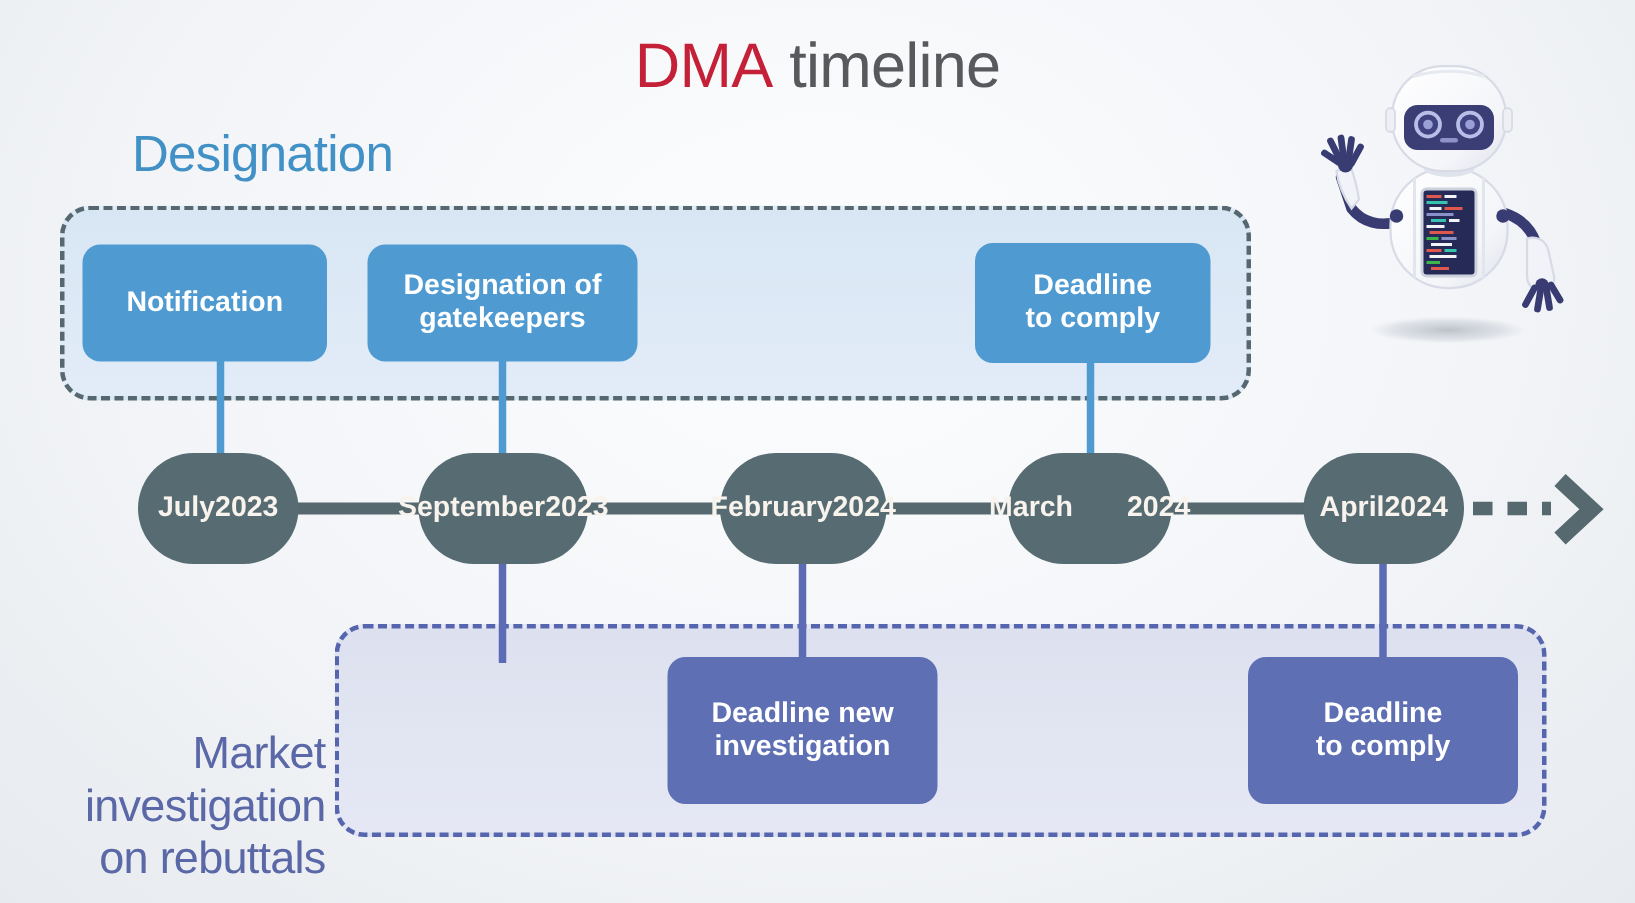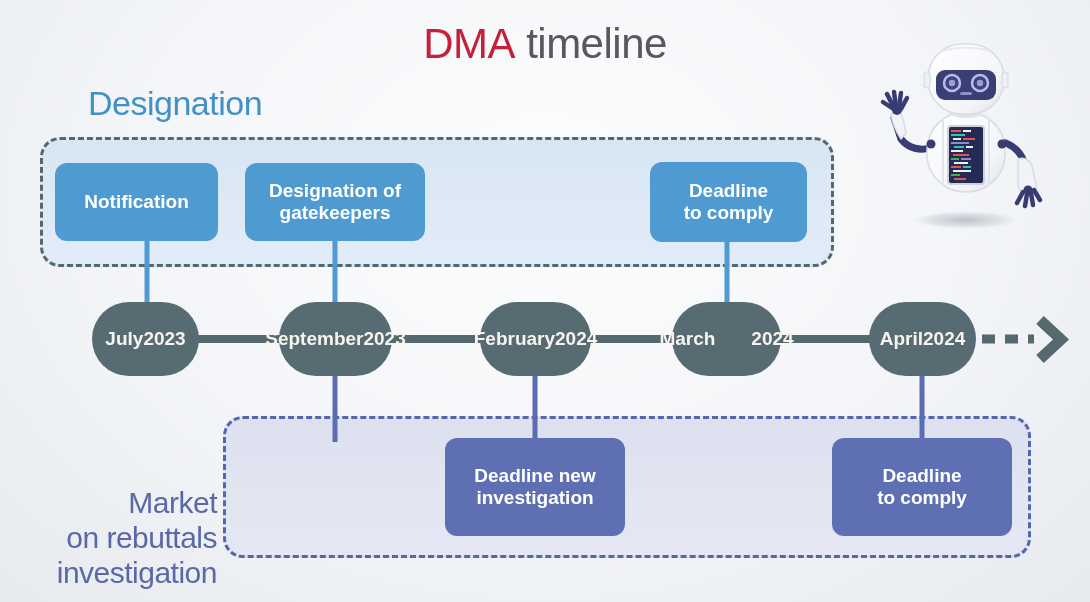--- a/index.html
+++ b/index.html
@@ -82,22 +82,22 @@
   <div class="title">
     <span class="hl">DMA</span><span class="rest"> timeline</span>
   </div>
 
   <div class="heading-designation">Designation</div>
   <div class="container-top"></div>
 
   <div class="container-bottom"></div>
   <div class="heading-market">
     <span>Market</span>
+    <span>investigation</span>
     <span>on rebuttals</span>
-    <span>investigation</span>
   </div>
 
   <svg class="lines-overlay" width="1090" height="602" viewBox="0 0 1090 602">
     <line x1="147" y1="240" x2="147" y2="308" stroke="#4f9ad1" stroke-width="5"></line>
     <line x1="335" y1="240" x2="335" y2="308" stroke="#4f9ad1" stroke-width="5"></line>
     <line x1="727" y1="240" x2="727" y2="308" stroke="#4f9ad1" stroke-width="5"></line>
     <line x1="335" y1="370" x2="335" y2="442" stroke="#5b6cb4" stroke-width="5"></line>
     <line x1="535" y1="370" x2="535" y2="444" stroke="#5b6cb4" stroke-width="5"></line>
     <line x1="922" y1="370" x2="922" y2="444" stroke="#5b6cb4" stroke-width="5"></line>
     <rect x="147" y="335" width="775" height="8" fill="#55696f"></rect>

